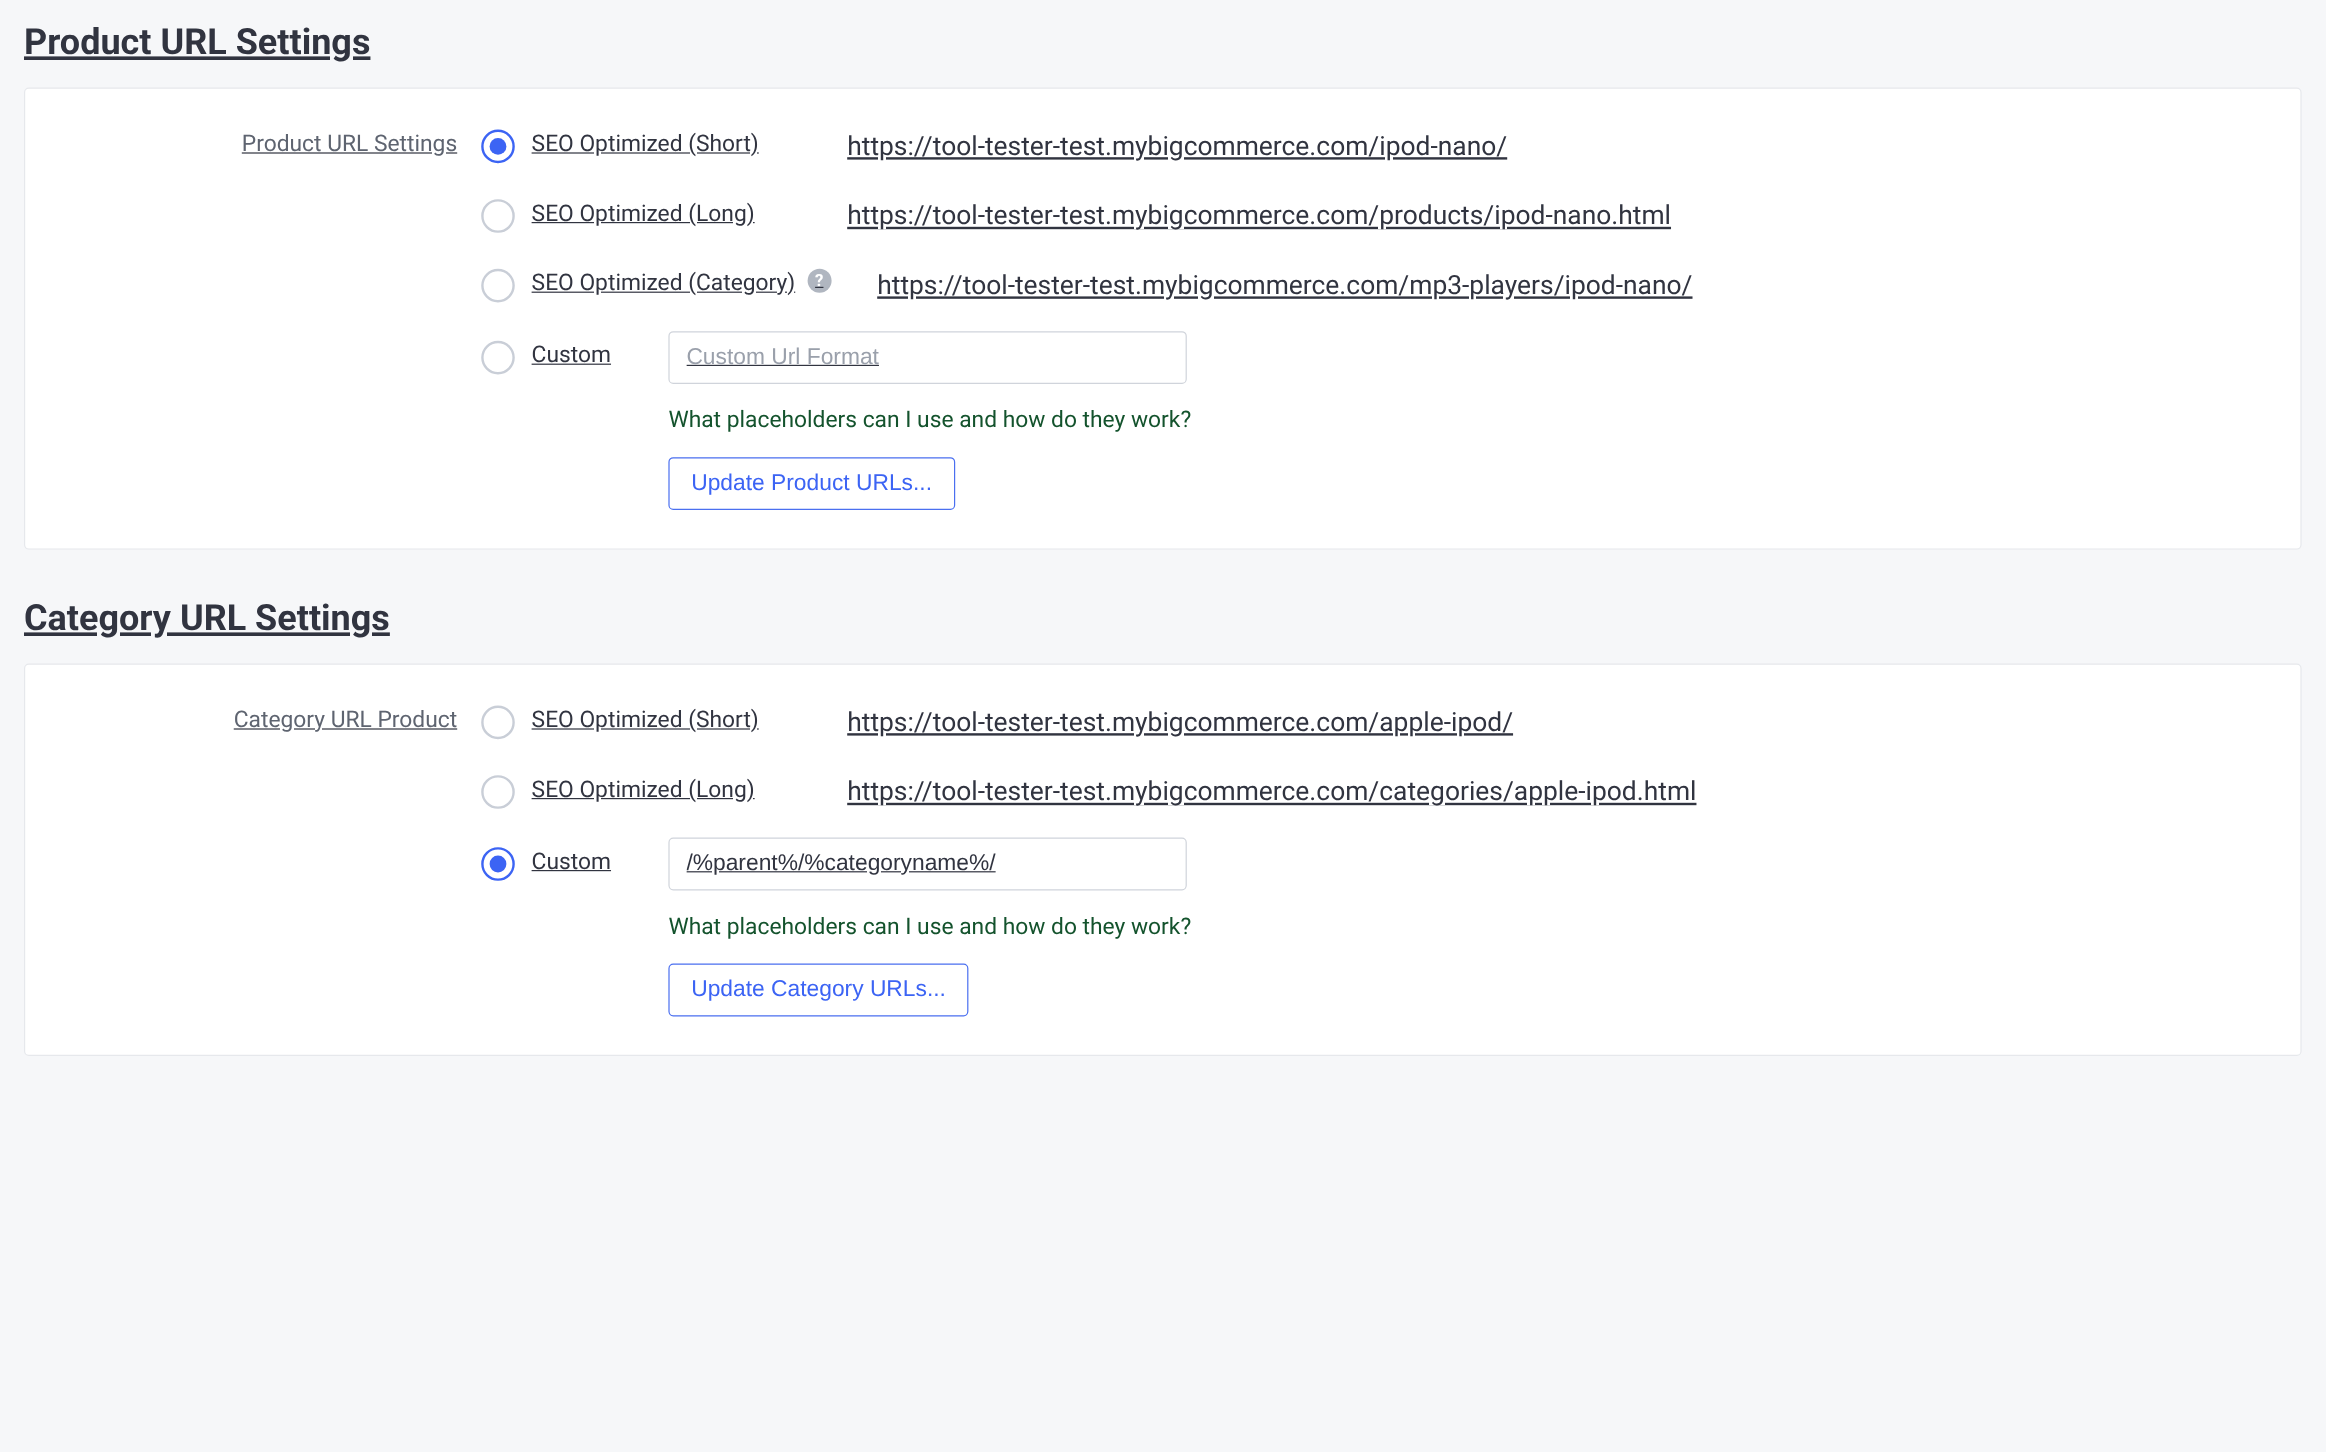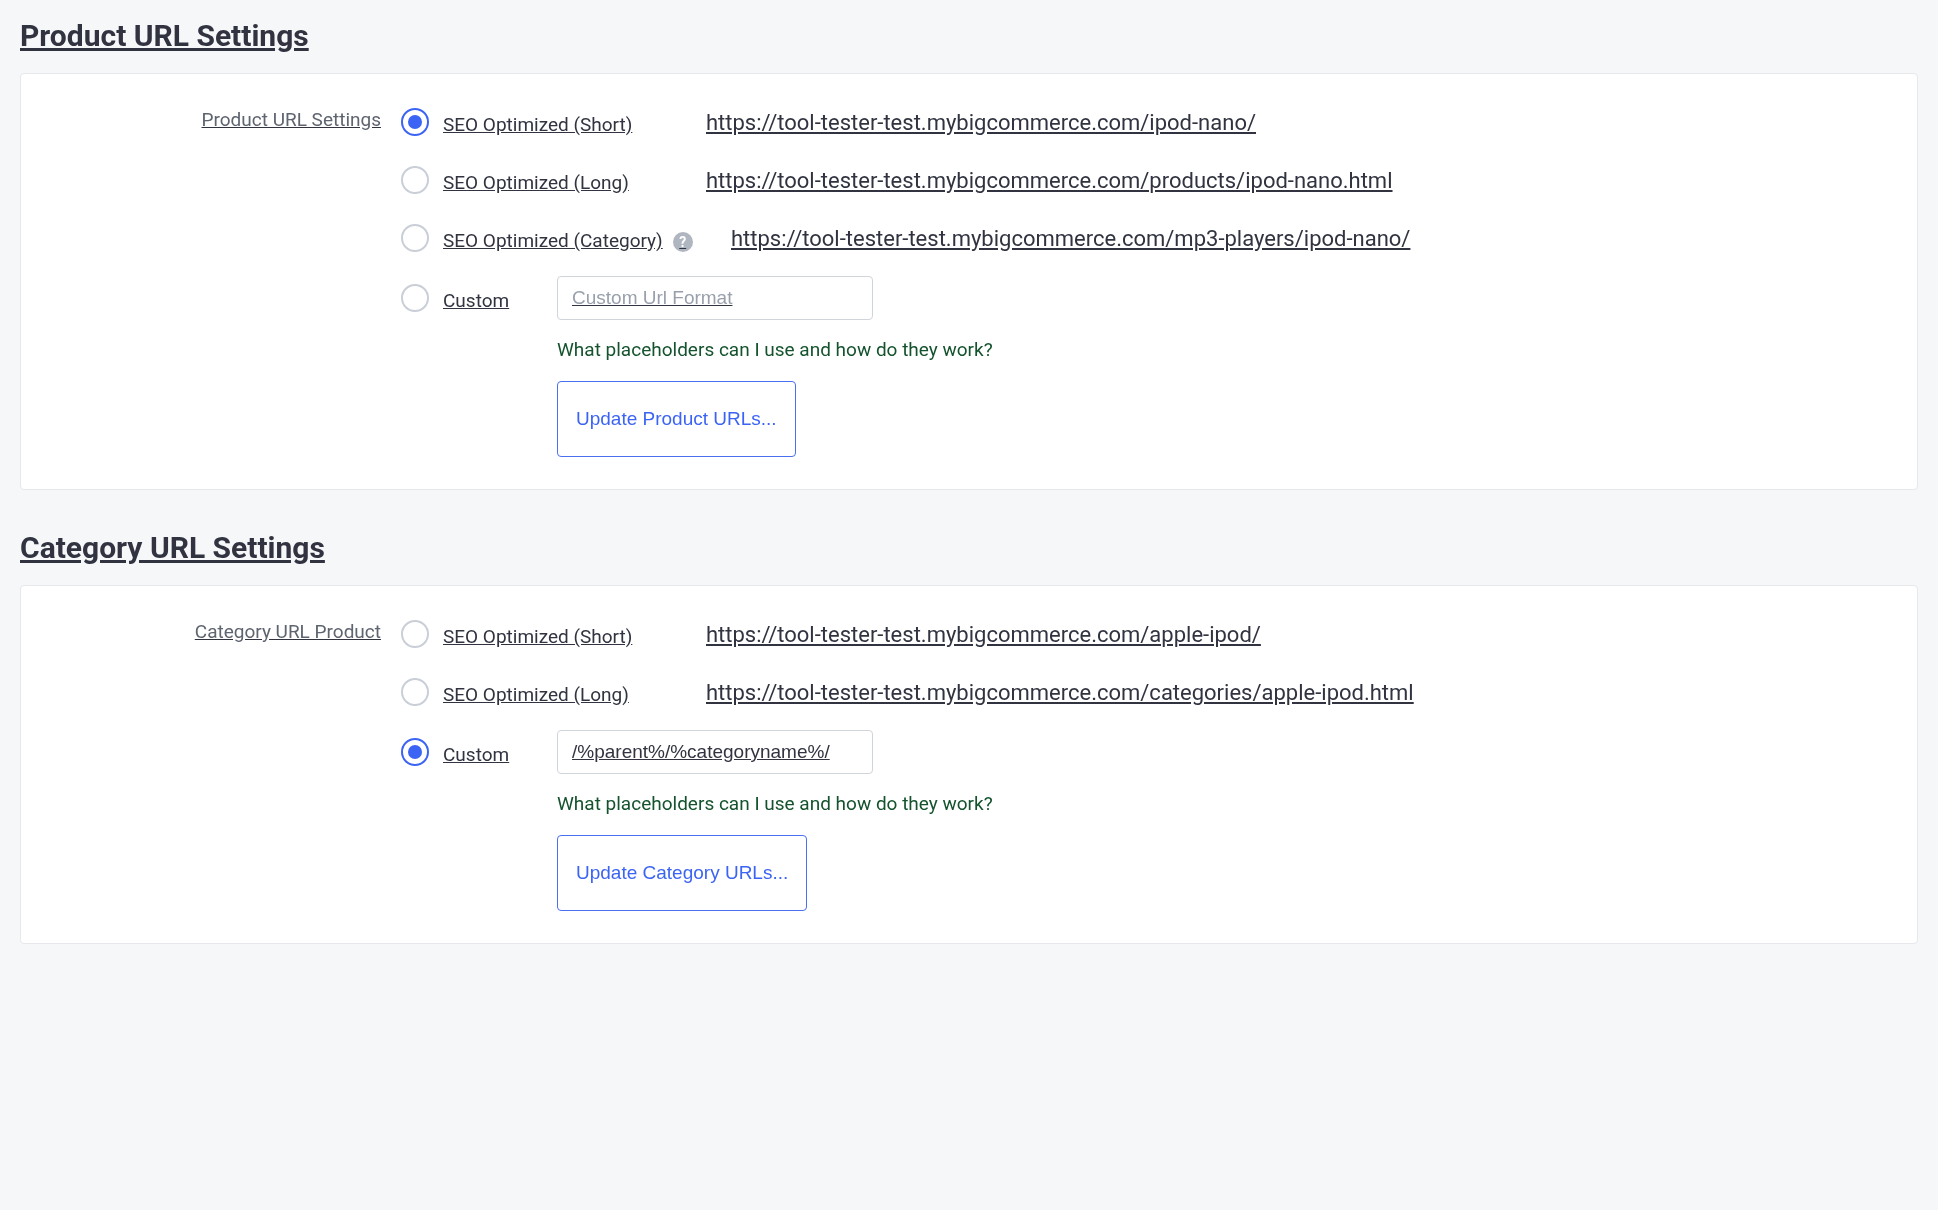--- a/index.html
+++ b/index.html
@@ -63,21 +63,21 @@
       top: 50%; left: 50%;
       transform: translate(-50%, -50%);
     }
     .radio-label {
       font-size: 19px;
       color: #313440;
       margin-left: 14px;
     }
     .radio-left {
       display: flex;
-      align-items: flex-end;
+      align-items: flex-start;
       width: 285px;
       flex-shrink: 0;
     }
     .example-url {
       font-size: 22px;
       color: #313440;
       margin-left: 20px;
       white-space: nowrap;
     }
     .help-icon {
@@ -94,38 +94,38 @@
       margin-left: 10px;
       flex-shrink: 0;
     }
     .text-input {
       height: 44px;
       border: 1px solid #d0d4db;
       border-radius: 4px;
       padding: 0 14px;
       font-size: 19px;
       color: #313440;
-      width: 316px;
+      width: 432px;
       background: #fff;
     }
     .text-input::placeholder { color: #9aa0ab; }
     .indent-col { margin-left: 156px; }
     .link {
       color: #14532d;
       font-size: 19px;
       text-decoration: none;
       cursor: pointer;
       display: inline-block;
       margin-bottom: 20px;
     }
     .btn-outline {
       border: 1px solid #4a6ff0;
       color: #3C64F4;
       background: #fff;
-      padding: 26px 18px;
+      padding: 10px 18px;
       font-size: 19px;
       border-radius: 4px;
       cursor: pointer;
     }
   </style>
 </head>
 <body>
 
 <div class="section">
   <h2 class="section-title">Product URL Settings</h2>

